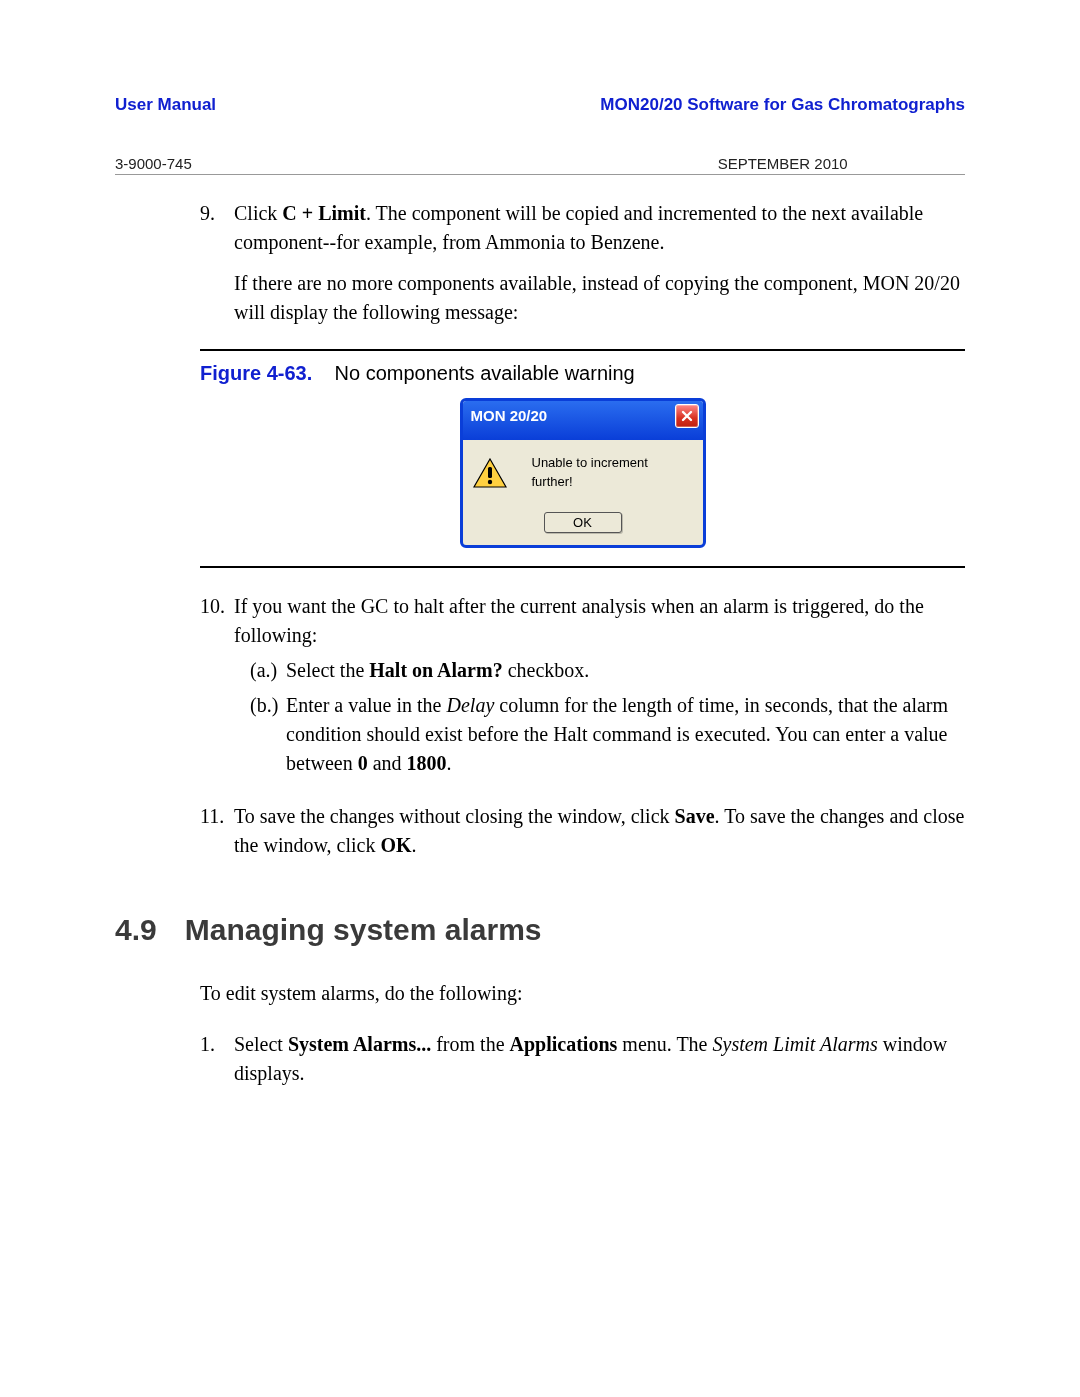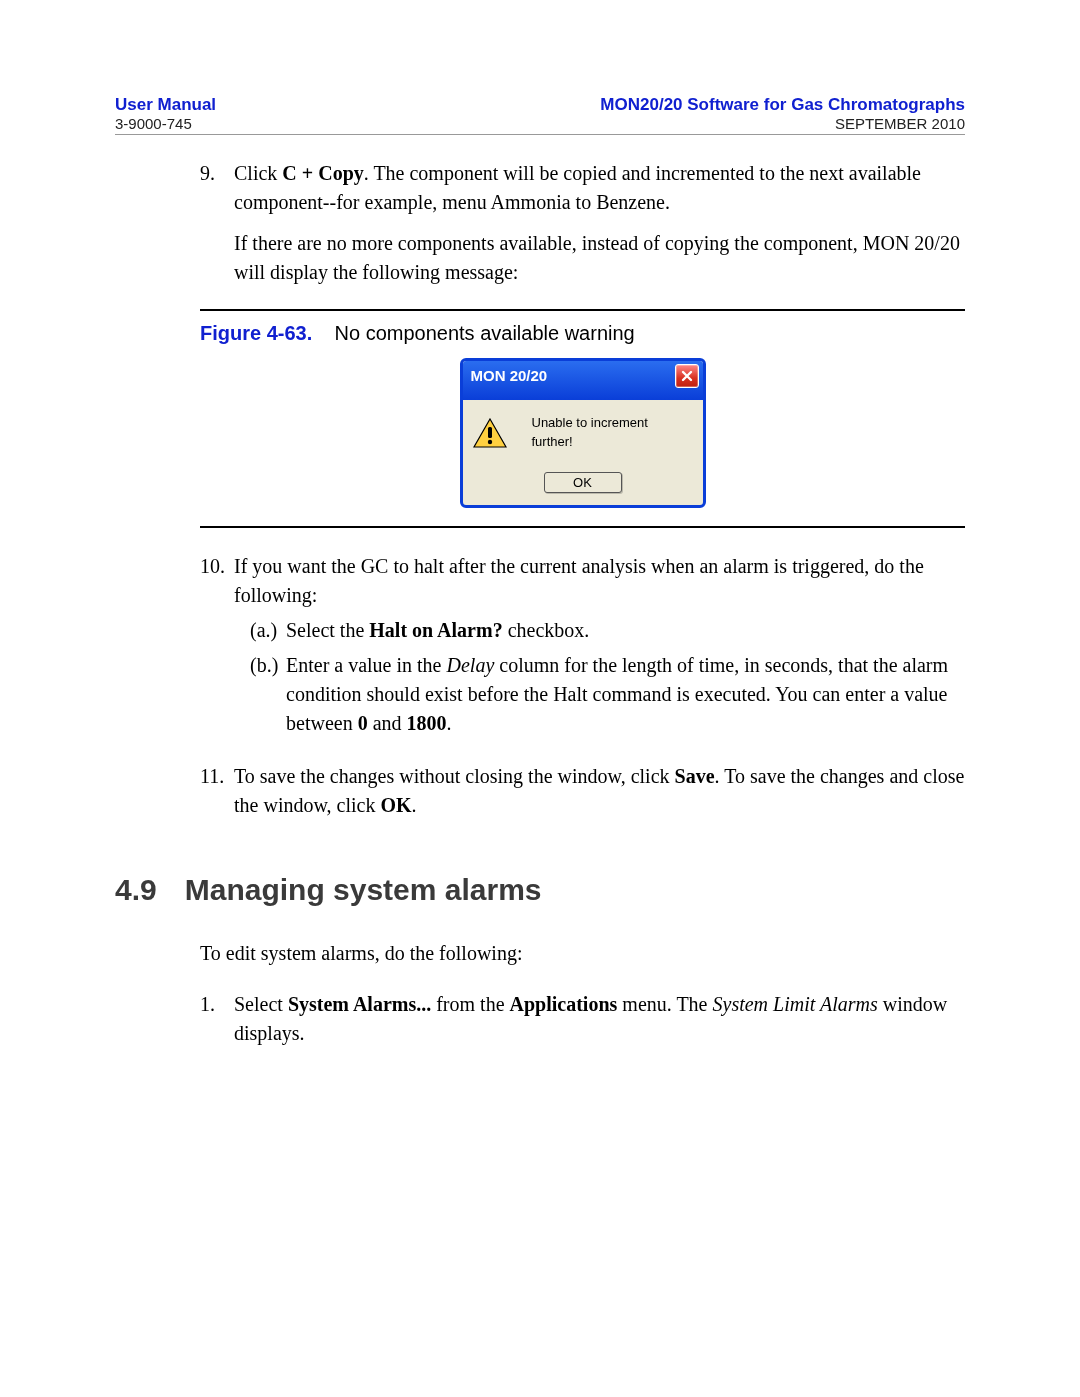--- a/index.html
+++ b/index.html
@@ -17,22 +17,22 @@
     box-sizing: border-box;
     padding: 95px 115px 60px 115px;
   }
   .header {
     display: flex;
     justify-content: space-between;
     font-family: 'Segoe UI', 'Myriad Pro', Arial, sans-serif;
     border-bottom: 1px solid #999;
     padding-bottom: 2px;
   }
-  .header .left, .header .right { display: flex; flex-direction: column; }
-  .header .right { text-align: right; }
+  .header .left, .header .right { display: flex; flex-direction: column; gap: 40px; }
+  .header .right { text-align: center; }
   .header .link {
     color: #1020d0;
     font-weight: 700;
     font-size: 17px;
   }
   .header .sub {
     color: #222;
     font-size: 15px;
   }
   .body-text {
@@ -165,21 +165,21 @@
       <span class="link">MON20/20 Software for Gas Chromatographs</span>
       <span class="sub">SEPTEMBER 2010</span>
     </div>
   </div>
 
   <div class="body-text">
 
     <div class="step indent-block">
       <div class="num">9.</div>
       <div class="txt">
-        <span>Click </span><b>C + Copy</b><span>. The component will be copied and incremented to the next available component--for example, menu Ammonia to Benzene.</span>
+        <span>Click </span><b>C + Limit</b><span>. The component will be copied and incremented to the next available component--for example, from Ammonia to Benzene.</span>
         <div class="para">If there are no more components available, instead of copying the component, MON 20/20 will display the following message:</div>
       </div>
     </div>
 
     <div class="figure-wrap">
       <div class="figure-caption">
         <span class="fig-label">Figure 4-63.</span>
         <span>&nbsp;&nbsp;</span>
         <span>No components available warning</span>
       </div>

